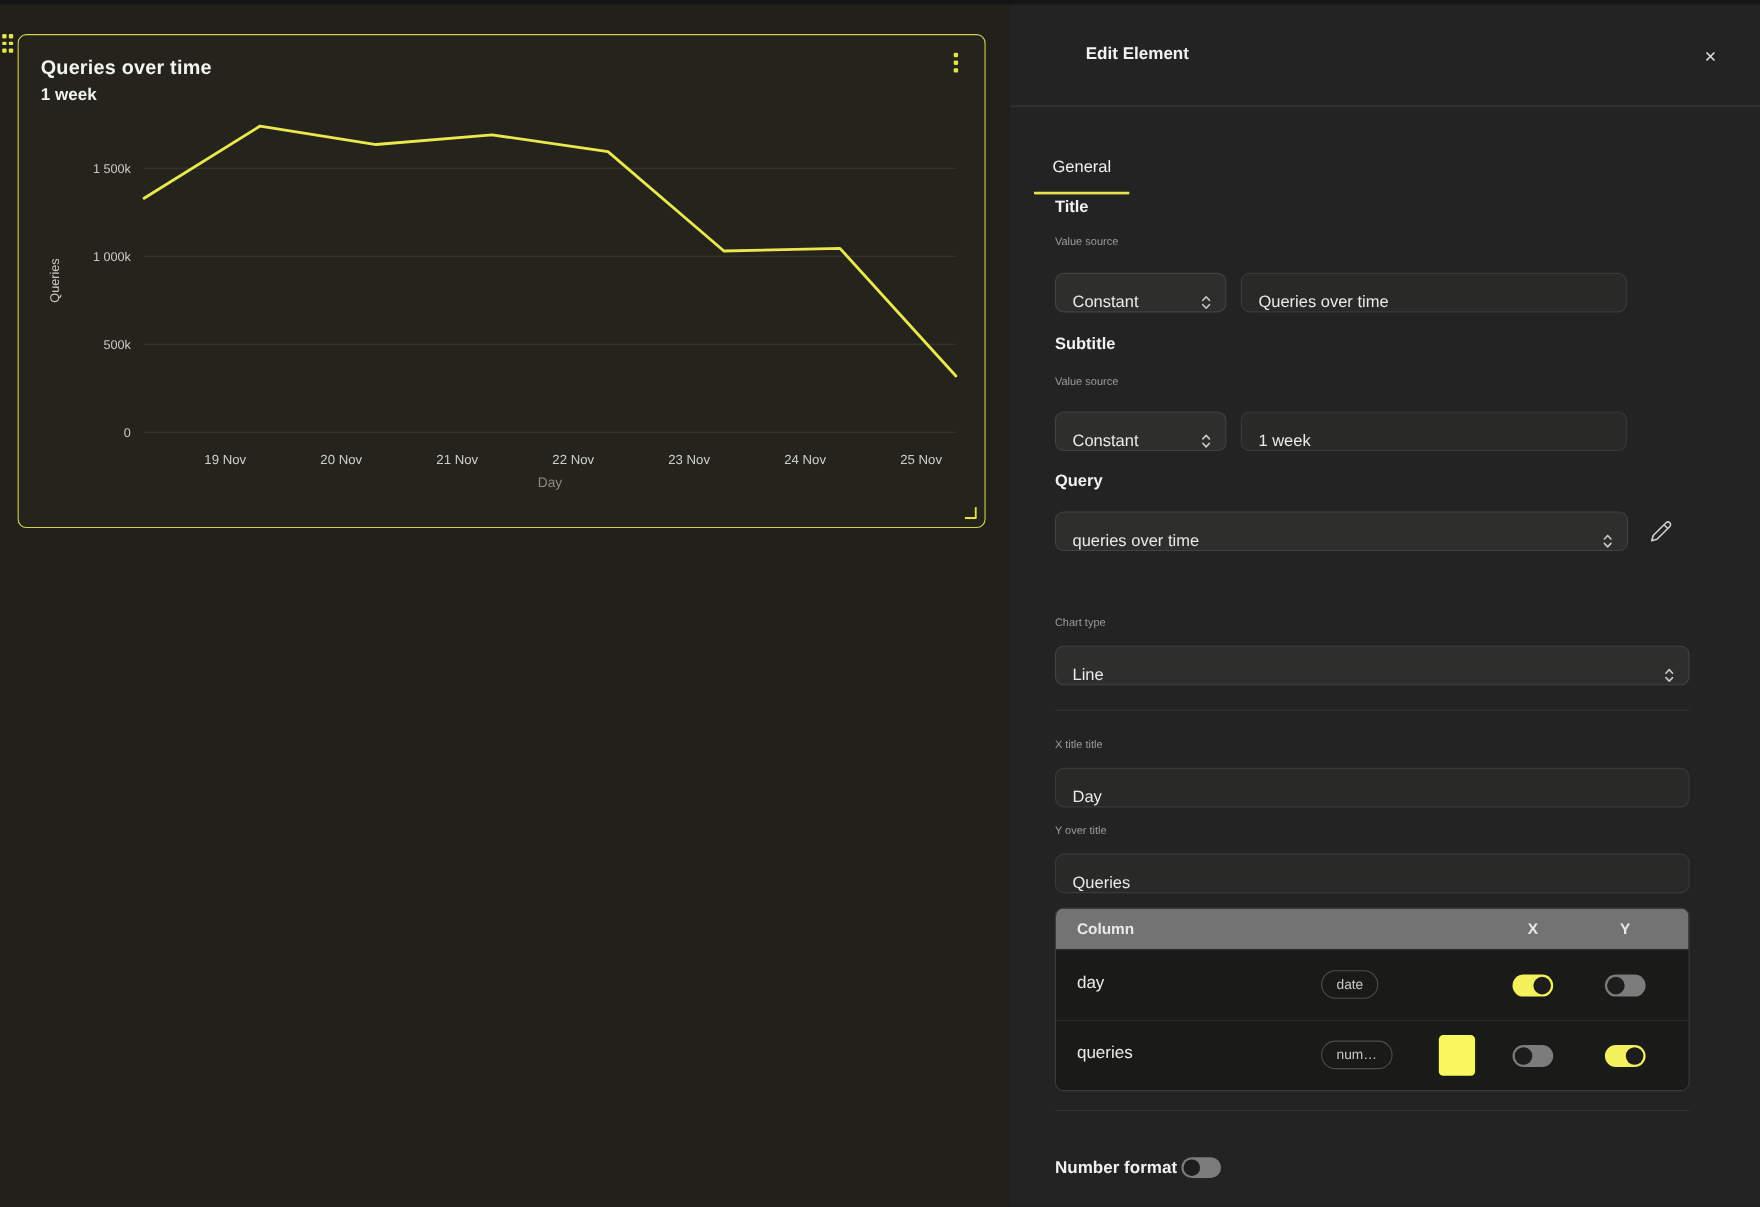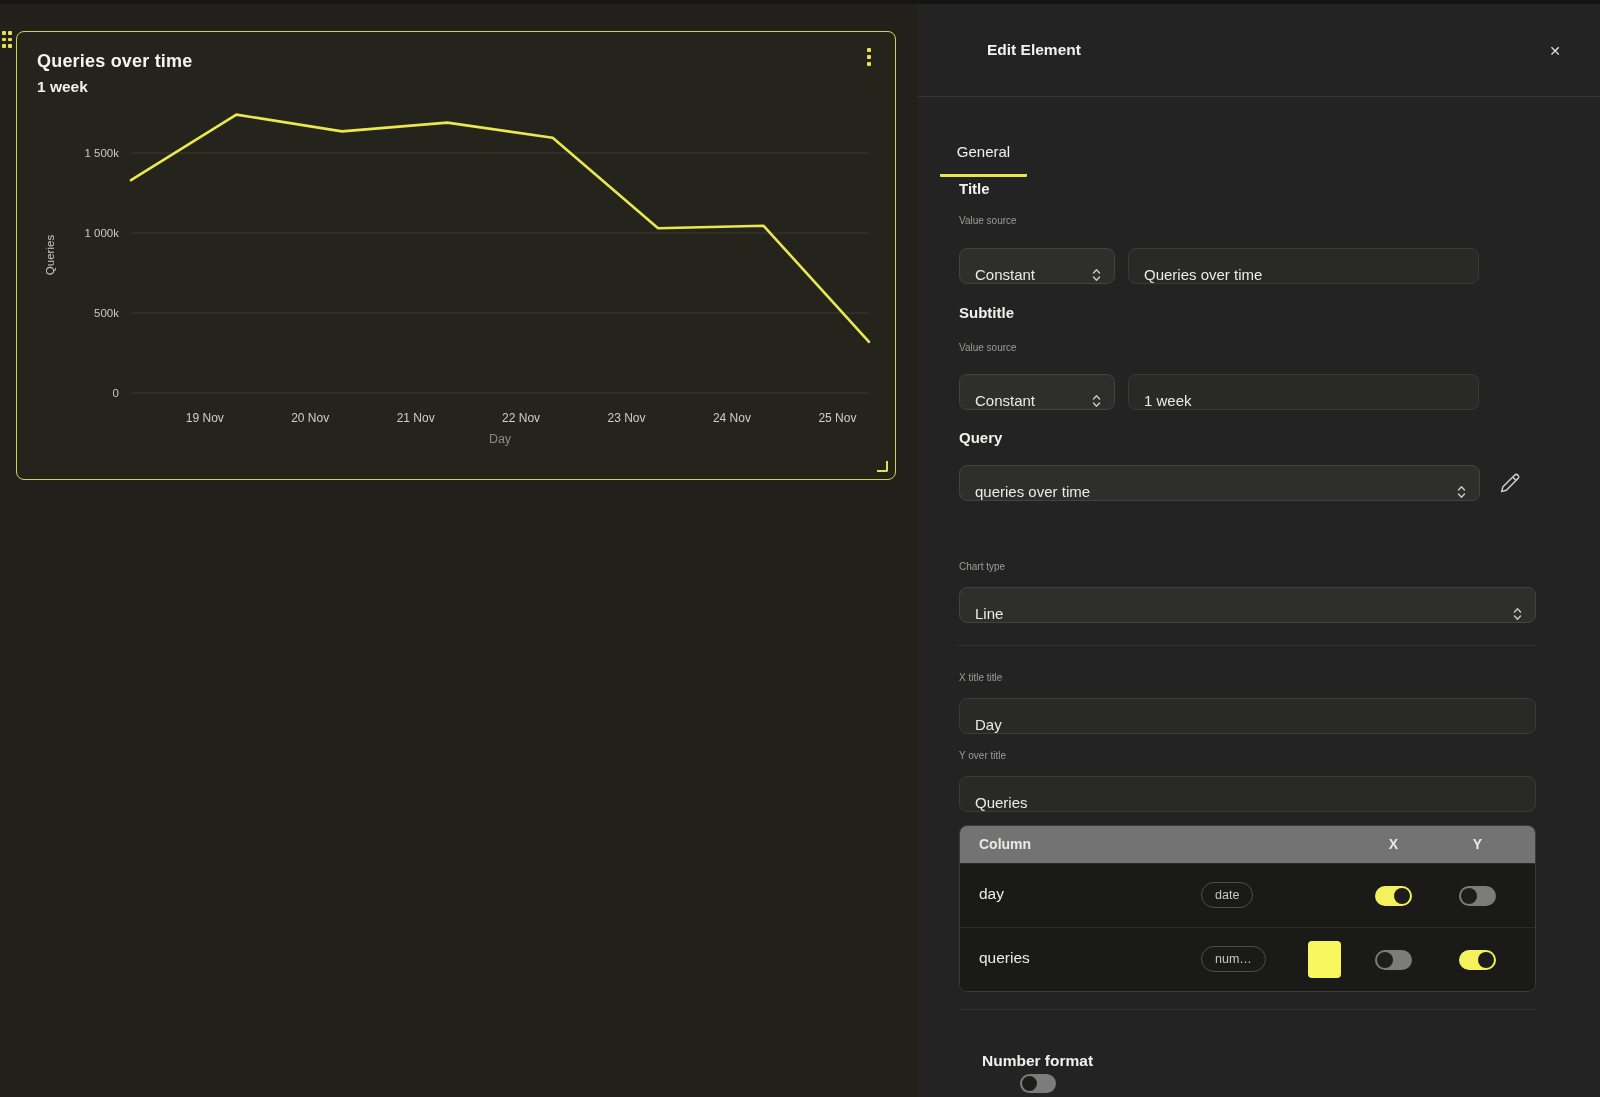--- a/index.html
+++ b/index.html
@@ -64,21 +64,21 @@
   .badge { position:absolute; left:241px; top:18px; padding:5px 13px; border:1px solid #4d4d4c;
            border-radius:999px; font-size:12.5px; color:#c7c7c3; }
   .swatch { position:absolute; left:348px; top:13px; width:33px; height:37px; border-radius:4px; cursor:pointer; }
 
   .toggle { position:absolute; top:22px; width:37px; height:20px; border-radius:10px; cursor:pointer; }
   .toggle .knob { position:absolute; top:2px; width:16px; height:16px; border-radius:50%; background:#1d1d1b; }
   .toggle.x { left:415px; } .toggle.y { left:499px; }
   .toggle.on  { background:#f4f15c; } .toggle.on  .knob { right:2px; }
   .toggle.off { background:#7c7c7c; } .toggle.off .knob { left:2px; }
 
-  .nf-row { position:absolute; left:64px; top:1052px; display:flex; align-items:center; gap:4px;flex-direction:column; }
+  .nf-row { position:absolute; left:41px; top:1052px; display:flex; align-items:center; gap:4px; }
   .nf-label { font-size:15.5px; font-weight:600; color:#f0f0ee; }
   .nf-toggle { position:relative; width:36px; height:19px; border-radius:10px; cursor:pointer; }
   .nf-toggle .knob { position:absolute; top:2px; width:15px; height:15px; border-radius:50%; background:#1d1d1b; }
 </style>
 </head>
 <body>
 
 <div class="canvas">
   <div class="drag-handle">
     <i></i>

